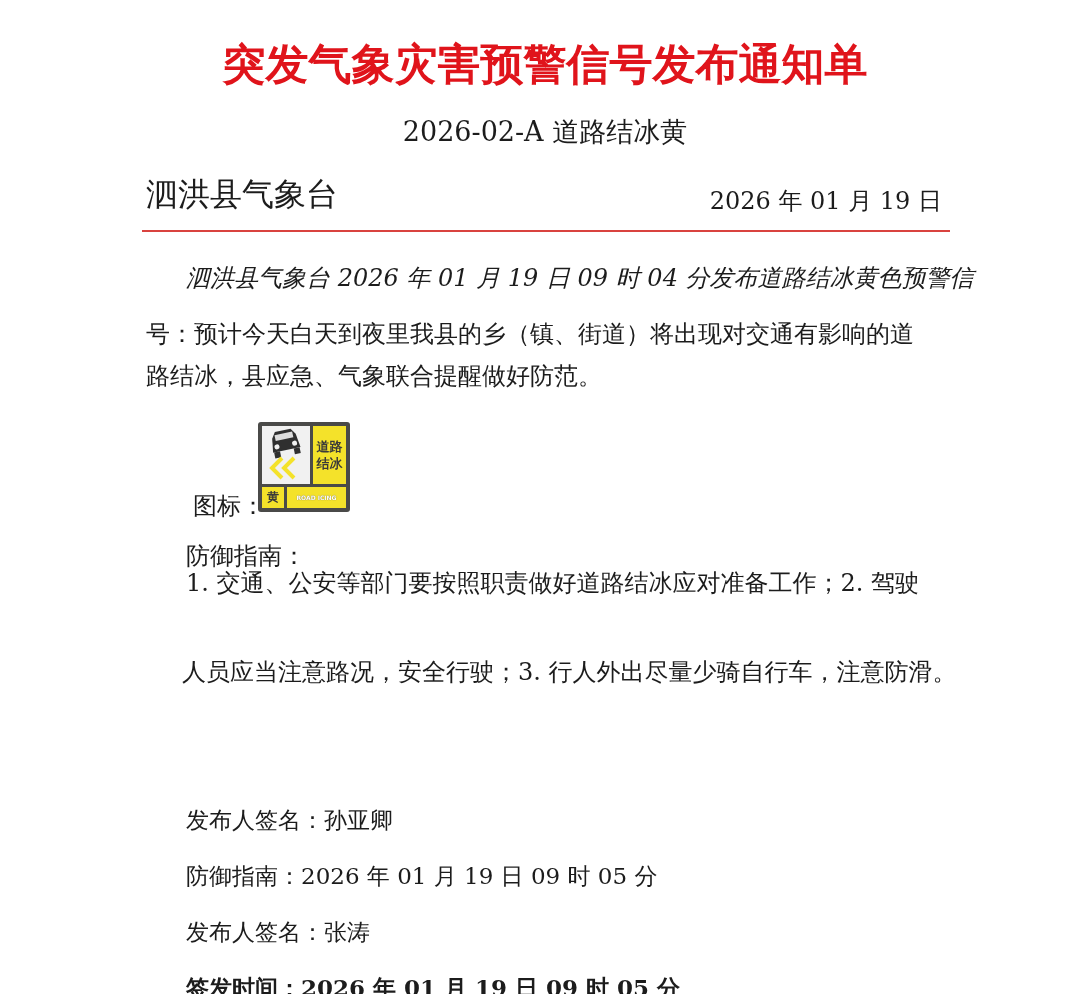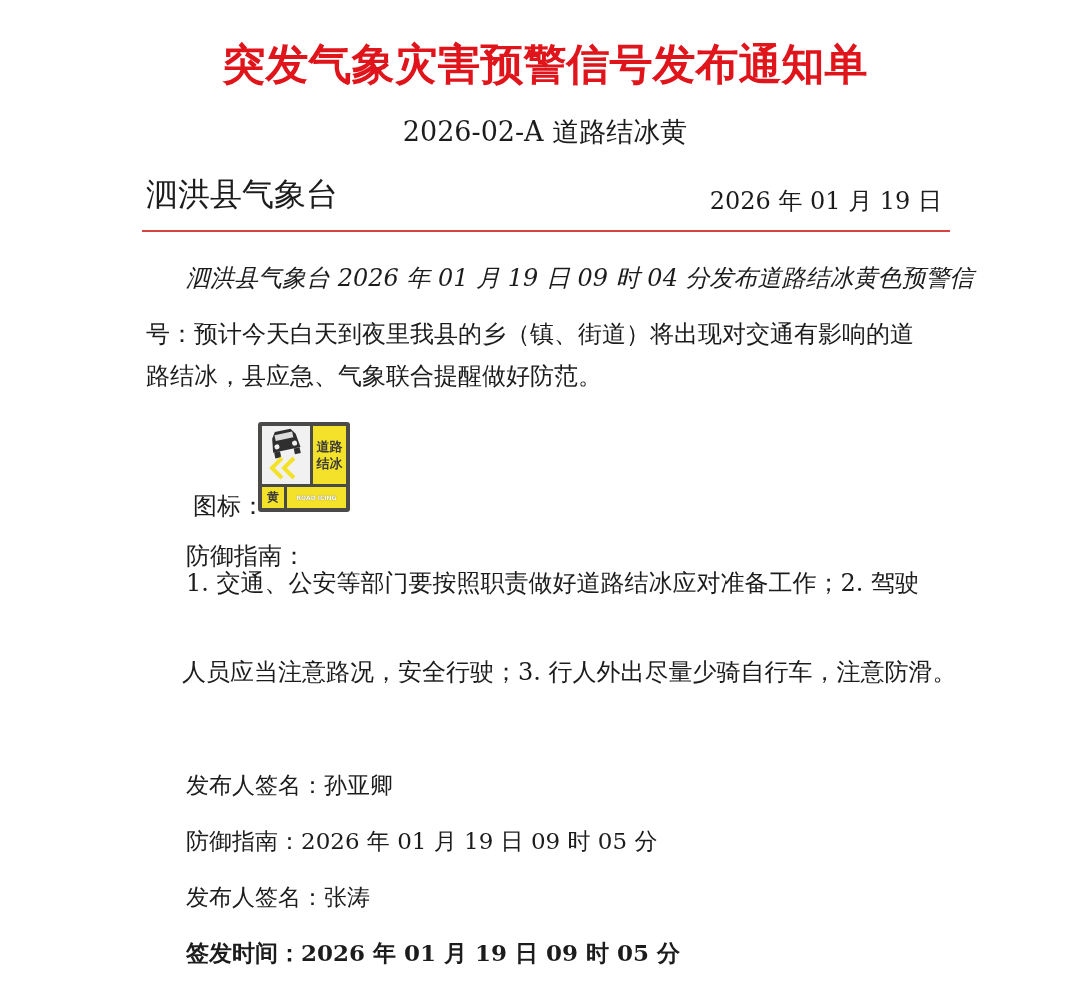--- a/index.html
+++ b/index.html
@@ -19,21 +19,21 @@
   }
   .issuer { position: absolute; left: 146px; top: 173px; font-size: 32px; }
   .date   { position: absolute; right: 138px; top: 185px; font-size: 24px; }
   .rule {
     position: absolute; left: 142px; top: 230px; width: 808px; height: 2px;
     background: #d9433f;
   }
   .line { position: absolute; font-size: 24px; white-space: nowrap; }
   .icon-label { left: 193px; top: 490px; }
   .guide-label { left: 186px; top: 540px; }
-  .sig { left: 186px; font-size: 23px; }
+  .sig { left: 186px; font-size: 23px; margin-top: 35px; }
   .icon {
     position: absolute; left: 258px; top: 422px; width: 92px; height: 90px;
     background: #4a4a48; border-radius: 3px;
   }
   .icon .pic { position: absolute; left: 4px; top: 4px; width: 48px; height: 58px; background: #f1f1f1; }
   .icon .txt {
     position: absolute; left: 55px; top: 4px; width: 33px; height: 58px; background: #f4e22a;
     display: flex; flex-direction: column; align-items: center; justify-content: center;
     font-size: 13px; line-height: 17px; color: #3a3a3a; font-family: "DejaVu Sans", sans-serif; font-weight: bold;
   }

